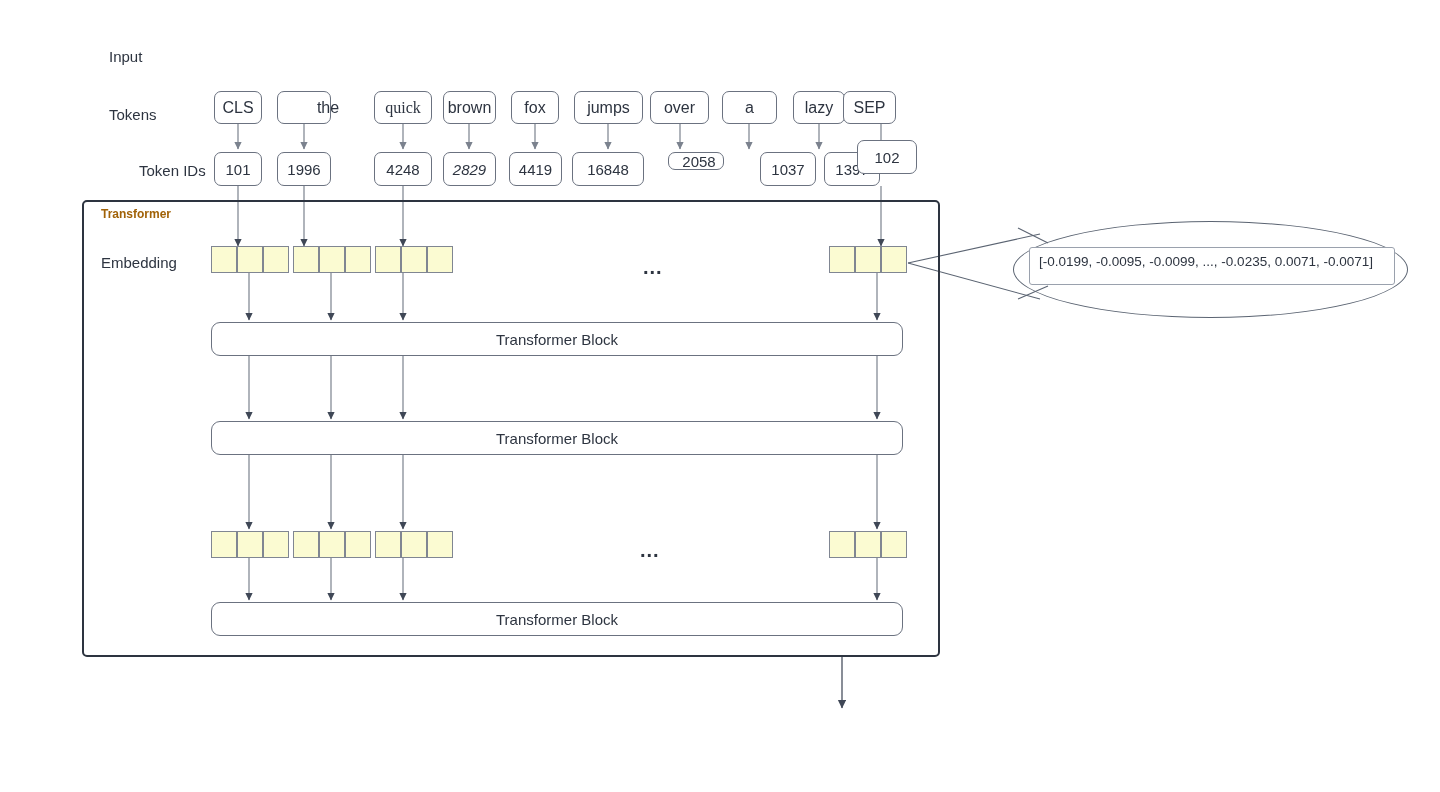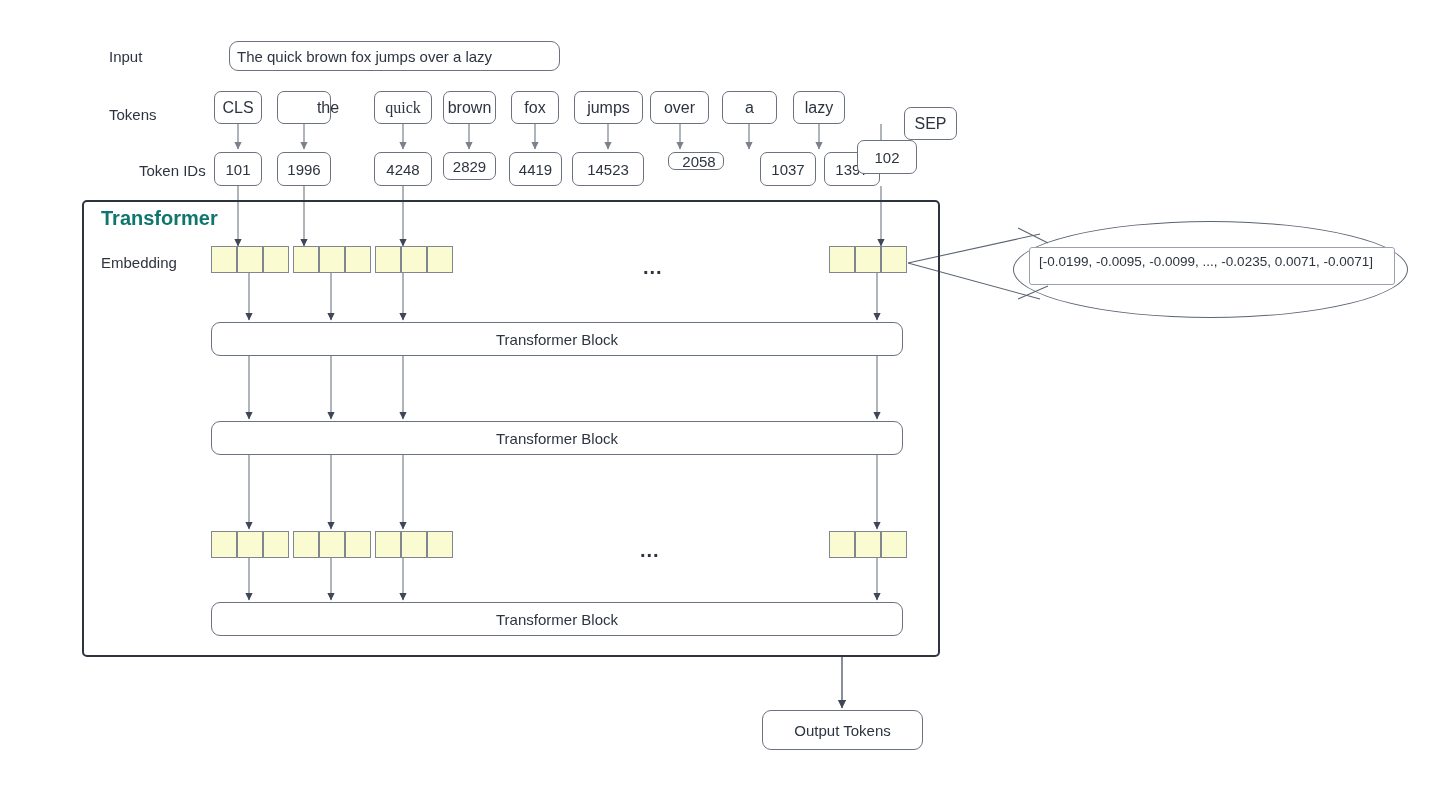--- a/index.html
+++ b/index.html
@@ -55,23 +55,23 @@
   .outbox { font-size: 15px; border-radius: 9px; }
   .transformer-frame {
     position: absolute;
     box-sizing: border-box;
     border: 2.6px solid #2d3440;
     border-radius: 5px;
     background: transparent;
   }
   .transformer-title {
     position: absolute;
-    font-size: 20px;
+    font-size: 12px;
     font-weight: bold;
-    color: #0f766e;
+    color: #a16207;
     white-space: nowrap;
   }
   .embed-group {
     position: absolute;
     display: flex;
     box-sizing: border-box;
   }
   .embed-cell {
     box-sizing: border-box;
     width: 26px;
@@ -193,39 +193,38 @@
       <path d="M1018,228 L1048,243"></path>
       <path d="M1018,299 L1048,286"></path>
     </g>
   </svg>
 
   <div class="row-label" style="left:109px; top:48px;">Input</div>
   <div class="row-label" style="left:109px; top:106px;">Tokens</div>
   <div class="row-label" style="left:95px; top:162px;margin-left:44px;">Token IDs</div>
   <div class="row-label" style="left:101px; top:254px;">Embedding</div>
 
-  <div class="node input-box" style="left:229px; top:41px; width:331px; height:30px;">The quick brown fox jumps over a lazy</div>
 
   <div class="node token-box" style="left:214px; top:91px; width:48px; height:33px;">CLS</div>
   <div class="node token-box" style="left:277px; top:91px; width:54px; height:33px;padding-left:48px;">the</div>
   <div class="node token-box" style="left:374px; top:91px; width:58px; height:33px;font-family:Liberation Serif, serif;">quick</div>
   <div class="node token-box" style="left:443px; top:91px; width:53px; height:33px;">brown</div>
   <div class="node token-box" style="left:511px; top:91px; width:48px; height:33px;">fox</div>
   <div class="node token-box" style="left:574px; top:91px; width:69px; height:33px;">jumps</div>
   <div class="node token-box" style="left:650px; top:91px; width:59px; height:33px;">over</div>
   <div class="node token-box" style="left:722px; top:91px; width:55px; height:33px;">a</div>
   <div class="node token-box" style="left:793px; top:91px; width:52px; height:33px;">lazy</div>
-  <div class="node token-box" style="left:904px; top:91px; width:53px; height:33px;margin-top:16px;">SEP</div>
+  <div class="node token-box" style="left:843px; top:91px; width:53px; height:33px;">SEP</div>
 
   <div class="node tokenid-box" style="left:214px; top:152px; width:48px; height:34px;">101</div>
   <div class="node tokenid-box" style="left:277px; top:152px; width:54px; height:34px;">1996</div>
   <div class="node tokenid-box" style="left:374px; top:152px; width:58px; height:34px;">4248</div>
-  <div class="node tokenid-box" style="left:443px; top:152px; width:53px; height:28px;">2829</div>
+  <div class="node tokenid-box" style="left:443px; top:152px; width:53px; height:34px;font-style:italic;">2829</div>
   <div class="node tokenid-box" style="left:509px; top:152px; width:53px; height:34px;">4419</div>
-  <div class="node tokenid-box" style="left:572px; top:152px; width:72px; height:34px;">14523</div>
+  <div class="node tokenid-box" style="left:572px; top:152px; width:72px; height:34px;">16848</div>
   <div class="node tokenid-box" style="left:668px; top:152px; width:56px; height:18px;padding-left:6px;">2058</div>
   <div class="node tokenid-box" style="left:721px; top:152px; width:56px; height:34px;margin-left:39px;">1037</div>
   <div class="node tokenid-box" style="left:791px; top:152px; width:56px; height:34px;margin-left:33px;">1397</div>
   <div class="node tokenid-box" style="left:857px; top:140px; width:60px; height:34px;">102</div>
 
   <div class="transformer-frame" style="left:82px; top:200px; width:858px; height:457px;"></div>
   <div class="transformer-title" style="left:101px; top:207px;">Transformer</div>
 
   <div class="embed-group" style="left:211px; top:246px;">
     <div class="embed-cell"></div>
@@ -270,18 +269,17 @@
   </div>
   <div class="embed-group" style="left:829px; top:531px;">
     <div class="embed-cell"></div>
     <div class="embed-cell"></div>
     <div class="embed-cell"></div>
   </div>
   <div class="ellipsis-dots" style="left:640px; top:540px;">...</div>
 
   <div class="node tblock" style="left:211px; top:602px; width:692px; height:34px;">Transformer Block</div>
 
-  <div class="node outbox" style="left:762px; top:710px; width:161px; height:40px;">Output Tokens</div>
 
   <div class="callout-ellipse" style="left:1013px; top:221px; width:395px; height:97px;"></div>
   <div class="callout-box" style="left:1029px; top:247px; width:366px; height:38px;">[-0.0199, -0.0095, -0.0099,  ..., -0.0235,  0.0071, -0.0071]</div>
 
 </div>
 
 </body></html>

